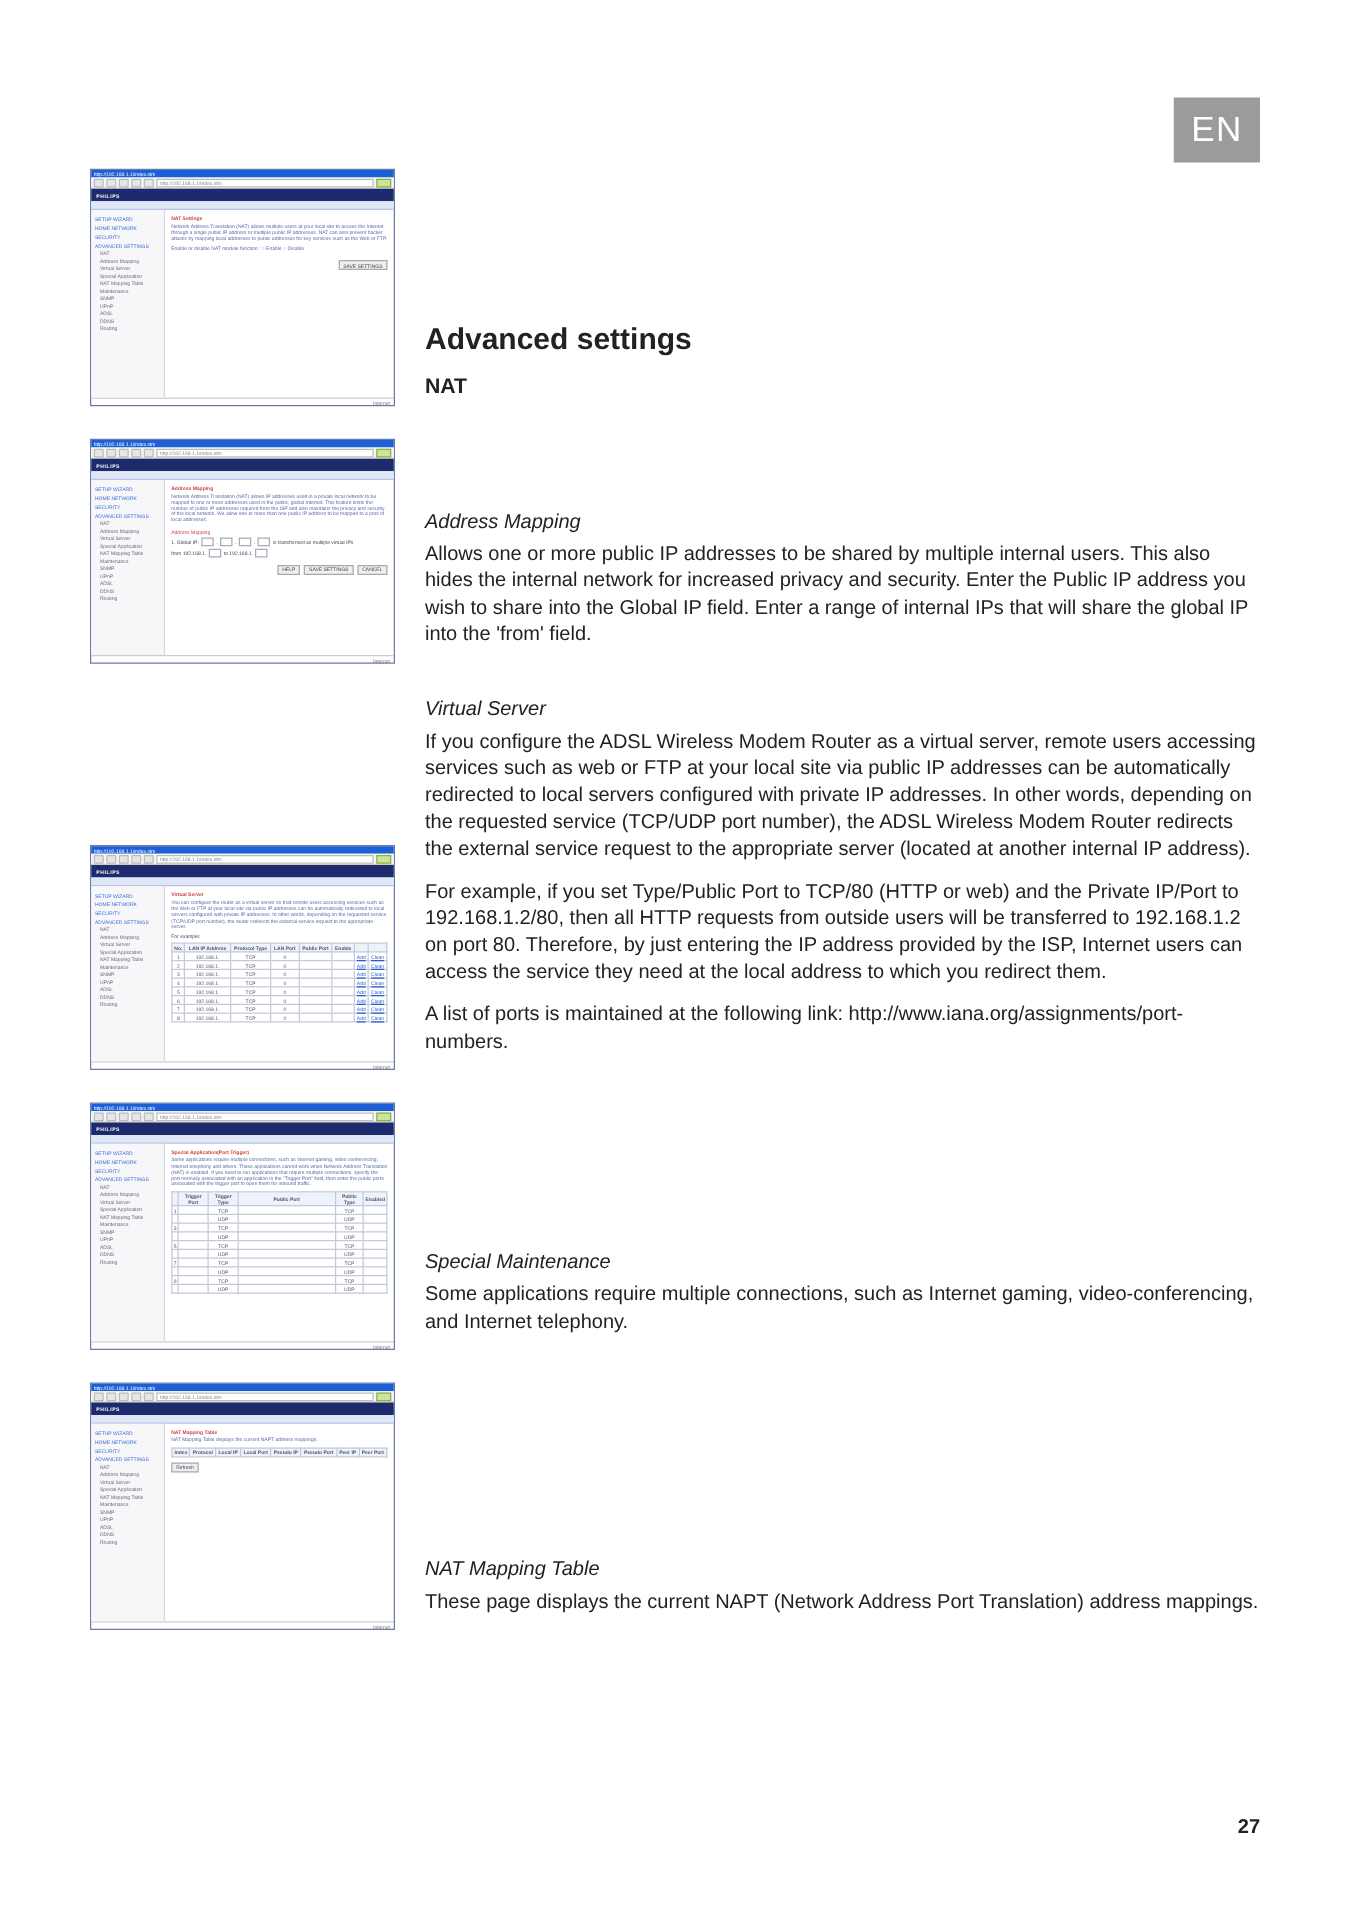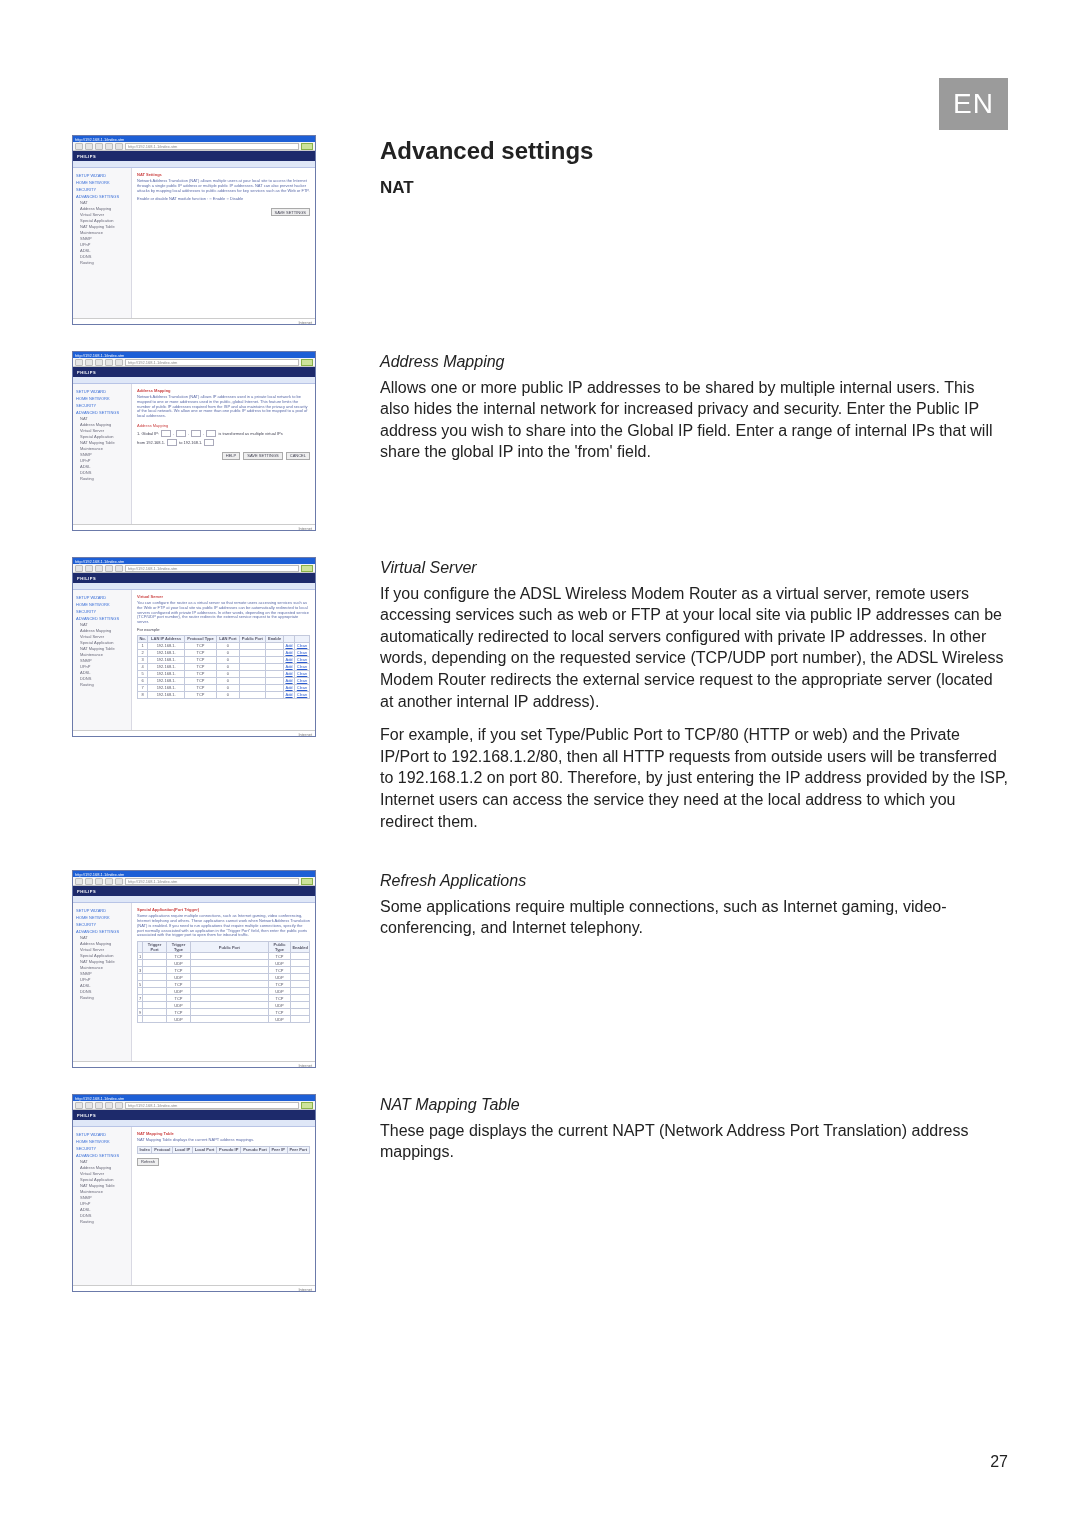--- a/index.html
+++ b/index.html
@@ -1,27 +1,27 @@
 <!DOCTYPE html>
 <html><head>
 <meta charset="utf-8">
 <style>
   @page { size: 1080px 1527px; margin: 0; }
   html, body { margin: 0; padding: 0; width: 1080px; height: 1527px; background: #fff; font-family: Arial, Helvetica, sans-serif; color: #222; }
   .page { position: relative; width: 1080px; height: 1527px; }
   .lang-badge { position: absolute; top: 78px; right: 72px; background: #9b9b9b; color: #fff; font-size: 28px; padding: 10px 14px; letter-spacing: 1px; }
   .content { position: absolute; left: 72px; top: 135px; width: 936px; }
-  .two-col { display: flex; align-items: flex-start; margin-bottom: 26px; gap: 40px; }
+  .two-col { display: flex; align-items: flex-end; margin-bottom: 26px; }
   .thumb { width: 242px; flex: 0 0 242px; margin-right: 26px; }
   .text-col { flex: 1 1 auto; font-size: 16px; line-height: 1.35; }
   .h1 { font-size: 24px; font-weight: bold; margin: 0 0 10px 0; }
   .h2 { font-size: 17px; font-weight: bold; margin: 0 0 4px 0; }
   .h3 { font-size: 16px; font-style: italic; margin: 0 0 4px 0; }
   p { margin: 0 0 12px 0; }
-  .page-number { position: absolute; bottom: 56px; right: 72px; font-size: 16px; font-weight: normal; }
+  .page-number { position: absolute; bottom: 56px; right: 72px; font-size: 16px; font-weight: bold; }
 
   
   .mini { width: 242px; border: 1px solid #6b7aaa; background: #fff; font-size: 4px; color: #335; }
   .mini .titlebar { background: #1d5fd6; height: 6px; display: flex; align-items: center; padding: 0 2px; color: #fff; }
   .mini .titlebar span { white-space: nowrap; overflow: hidden; }
   .mini .toolbar { height: 8px; background: #f6f6f6; border-bottom: 1px solid #ccc; display: flex; align-items: center; gap: 2px; padding: 0 2px; }
   .mini .tb-btn { width: 6px; height: 5px; background: #e6e6e6; border: 1px solid #bbb; border-radius: 1px; }
   .mini .addr { flex: 1; height: 5px; background: #fff; border: 1px solid #bbb; display: flex; align-items: center; padding: 0 2px; color: #888; }
   .mini .go { width: 10px; height: 5px; background: #cde39a; border: 1px solid #8bb24a; }
   .mini .brandbar { background: #1d2a6b; color: #fff; height: 10px; display: flex; align-items: center; padding: 0 4px; font-weight: bold; letter-spacing: 0.5px; }
@@ -316,20 +316,21 @@
                 </table>
             </div>
           </div>
           <div class="footer">Internet</div>
         </div>
       </div>
       <div class="text-col">
         <div class="h3">Virtual Server</div>
         <p>If you configure the ADSL Wireless Modem Router as a virtual server, remote users accessing services such as web or FTP at your local site via public IP addresses can be automatically redirected to local servers configured with private IP addresses. In other words, depending on the requested service (TCP/UDP port number), the ADSL Wireless Modem Router redirects the external service request to the appropriate server (located at another internal IP address).</p>
         <p>For example, if you set Type/Public Port to TCP/80 (HTTP or web) and the Private IP/Port to 192.168.1.2/80, then all HTTP requests from outside users will be transferred to 192.168.1.2 on port 80. Therefore, by just entering the IP address provided by the ISP, Internet users can access the service they need at the local address to which you redirect them.</p>
+        <p>A list of ports is maintained at the following link: http://www.iana.org/assignments/port-numbers.</p>
       </div>
     </div>
 
     <div class="two-col">
       <div class="thumb">
         <div class="mini" style="height:196px;">
           <div class="titlebar">
               <span>http://192.168.1.1/index.stm</span>
             </div>
           <div class="toolbar">
@@ -455,21 +456,21 @@
                       <td></td>
                     </tr>
               </tbody>
                 </table>
             </div>
           </div>
           <div class="footer">Internet</div>
         </div>
       </div>
       <div class="text-col">
-        <div class="h3">Refresh Applications</div>
+        <div class="h3">Special Maintenance</div>
         <p>Some applications require multiple connections, such as Internet gaming, video-conferencing, and Internet telephony.</p>
       </div>
     </div>
 
     <div class="two-col">
       <div class="thumb">
         <div class="mini" style="height:196px;">
           <div class="titlebar">
               <span>http://192.168.1.1/index.stm</span>
             </div>

